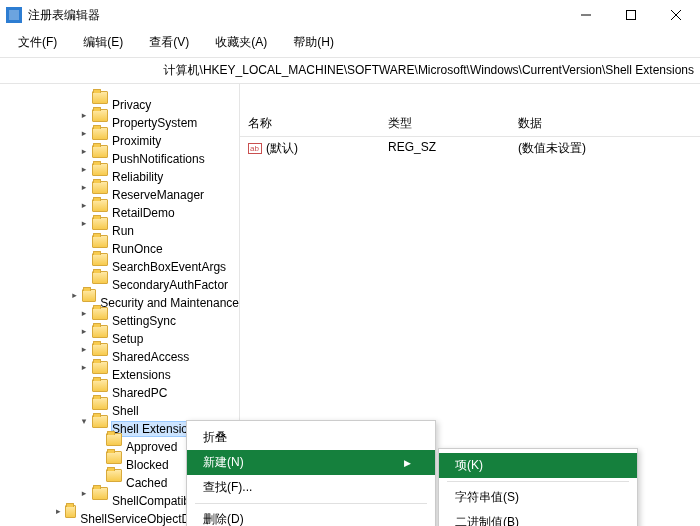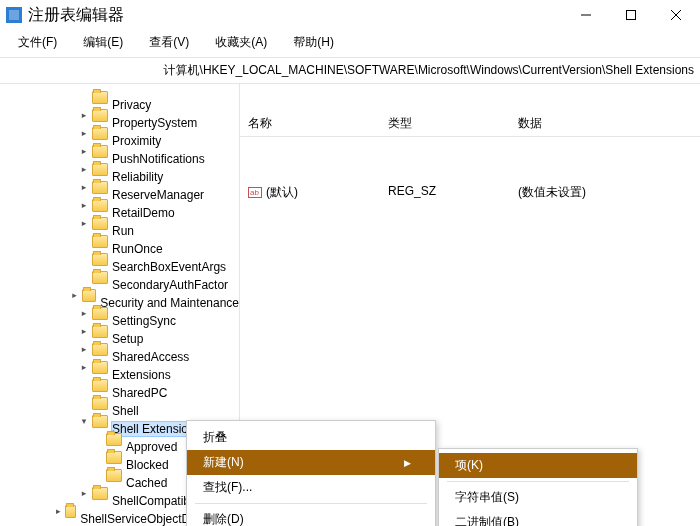--- a/index.html
+++ b/index.html
@@ -1,21 +1,21 @@
 <!DOCTYPE html>
 <html><head>
 <meta charset="utf-8">
 <style>
 * { margin: 0; padding: 0; box-sizing: border-box; font-family: "Segoe UI", "Microsoft YaHei", sans-serif; font-size: 12px; }
 body { background: #fff; width: 700px; height: 526px; overflow: hidden; }
 .titlebar { display: flex; align-items: center; justify-content: space-between; height: 30px; padding: 0 2px 0 6px; }
 .titlebar-left { display: flex; align-items: center; gap: 6px; }
 .app-icon { width: 16px; height: 16px; background: #2d7dd2; display: inline-block; position: relative; }
 .app-icon::before { content:""; position:absolute; inset:3px; background:#fff; opacity:.3; }
-.titlebar-title { font-size: 16px; }
+.titlebar-title { font-size: 12px; }
 .window-controls { display: flex; }
 .win-btn { width: 45px; height: 30px; display:flex; align-items:center; justify-content:center; }
 .menubar { display: flex; gap: 10px; padding: 2px 4px 4px 10px; border-bottom: 1px solid #e5e5e5; }
 .menu-item { padding: 2px 8px; }
 .addressbar { padding: 4px 6px; border-bottom: 1px solid #e5e5e5; font-size: 12px; white-space: nowrap; overflow: hidden; text-align: right; }
 .main { display: flex; height: calc(526px - 30px - 24px - 24px); }
 .tree-pane { width: 240px; border-right: 1px solid #e5e5e5; overflow: hidden; position: relative; padding-top: 4px; }
 .tree { list-style: none; }
 .tree-row { display: flex; align-items: center; height: 18px; padding-left: 0; white-space: nowrap; }
 .indent { display:inline-block; }
@@ -24,26 +24,26 @@
 .folder-icon::before { content:""; position:absolute; top:-3px; left:0; width:6px; height:3px; background:#f7ca4d; border:1px solid #d8a93a; border-bottom:none; border-radius:1px 1px 0 0; }
 .tree-label { font-size: 12px; margin-top: 16px; }
 .selected .tree-label { background:#cce4ff; outline:1px solid #99c9ff; }
 .list-pane { flex:1; }
 .list-header { display:flex; border-bottom:1px solid #e5e5e5; }
 .list-header > div { padding: 4px 8px; font-size:12px; color:#000;margin-top:27px; }
 .col-name { width:140px; }
 .col-type { width:130px; }
 .col-data { flex:1; }
 .list-row { display:flex; padding: 2px 0; }
-.list-row > div { padding: 1px 8px; font-size:12px;margin-top:44px; }
+.list-row > div { padding: 1px 8px; font-size:12px; }
 .reg-icon { width:14px; height:11px; border:1px solid #c94f4f; display:inline-block; margin-right:4px; position:relative; vertical-align:middle; background:#fff; }
 .reg-icon::after { content:"ab"; color:#c94f4f; font-size:8px; position:absolute; top:-1px; left:1px; line-height:11px; }
 .context-menu { position:absolute; background:#fff; border:1px solid #ccc; box-shadow:2px 2px 6px rgba(0,0,0,.2); padding:4px 0; z-index:10; font-size:12px; }
 .ctx-item { padding:4px 24px 4px 16px; display:flex; justify-content:space-between; align-items:center; gap:40px; }
-.ctx-item.highlight { background:#a16207; color:#fff; }
+.ctx-item.highlight { background:#15803d; color:#fff; }
 .ctx-sep { height:1px; background:#e0e0e0; margin:3px 8px; }
 .ctx-arrow { font-size:9px; }
 #ctx1 { left:186px; top:420px; width:250px; }
 #ctx2 { left:438px; top:448px; width:200px; }
 </style>
 </head>
 <body>
 
 <div class="titlebar">
   <div class="titlebar-left">

